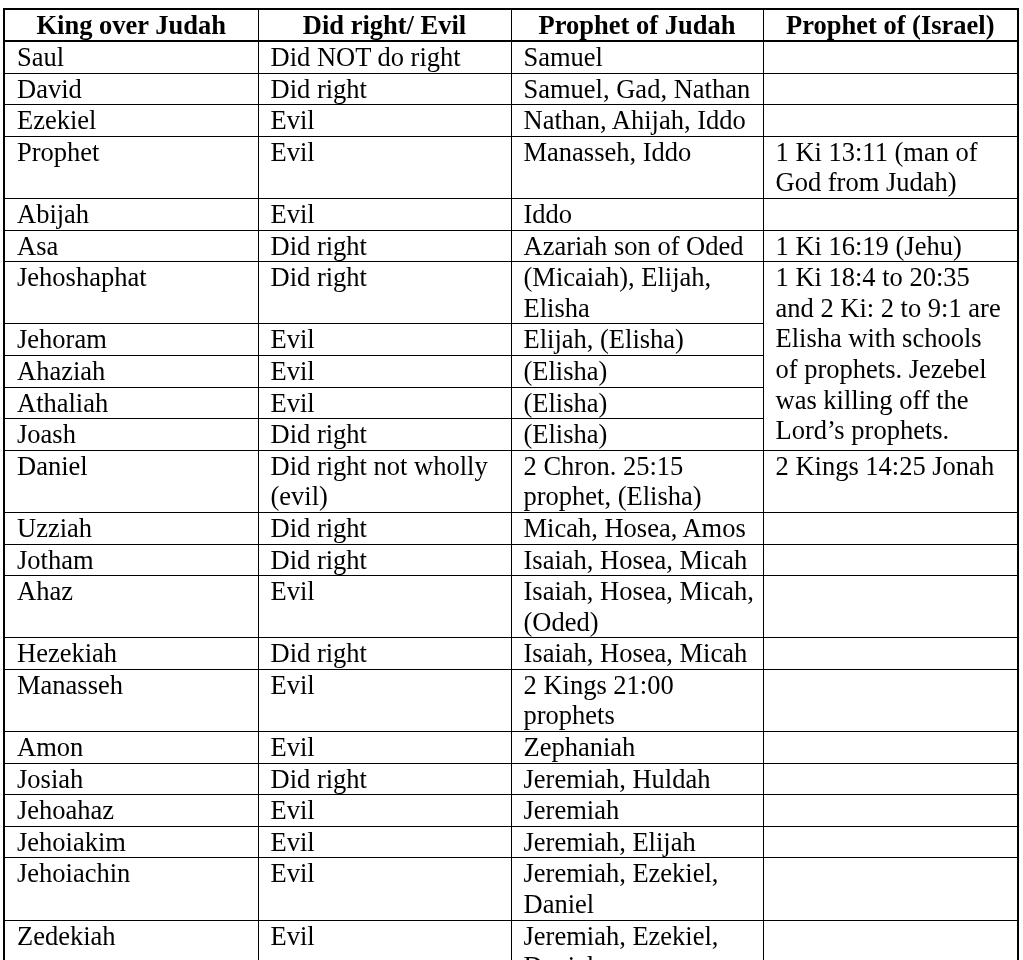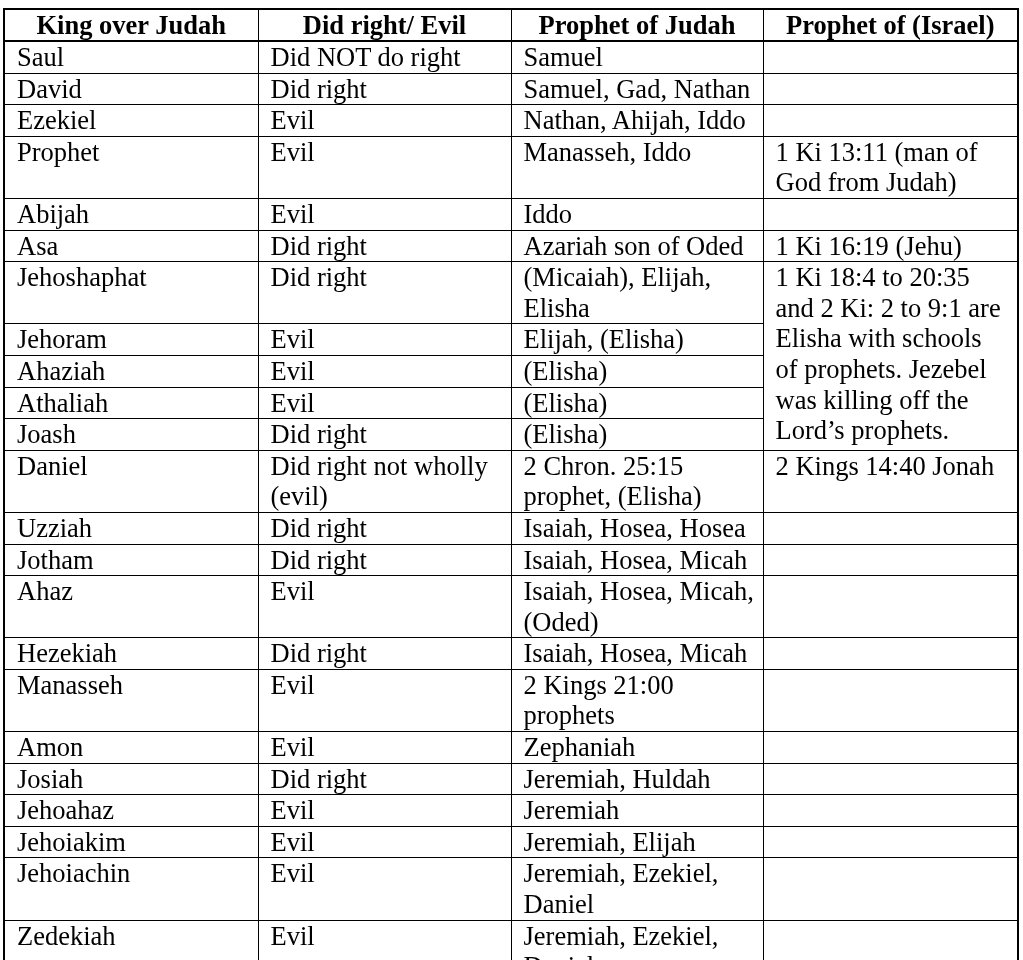--- a/index.html
+++ b/index.html
@@ -132,26 +132,26 @@
         <td>Joash</td>
         <td>Did right</td>
         <td>(Elisha)</td>
       </tr>
       <tr>
         <td>Daniel</td>
         <td>Did right not wholly
 (evil)</td>
         <td>2 Chron. 25:15
 prophet, (Elisha)</td>
-        <td>2 Kings 14:40 Jonah</td>
+        <td>2 Kings 14:25 Jonah</td>
       </tr>
       <tr>
         <td>Uzziah</td>
         <td>Did right</td>
-        <td>Isaiah, Hosea, Hosea</td>
+        <td>Micah, Hosea, Amos</td>
         <td></td>
       </tr>
       <tr>
         <td>Jotham</td>
         <td>Did right</td>
         <td>Isaiah, Hosea, Micah</td>
         <td></td>
       </tr>
       <tr>
         <td>Ahaz</td>

